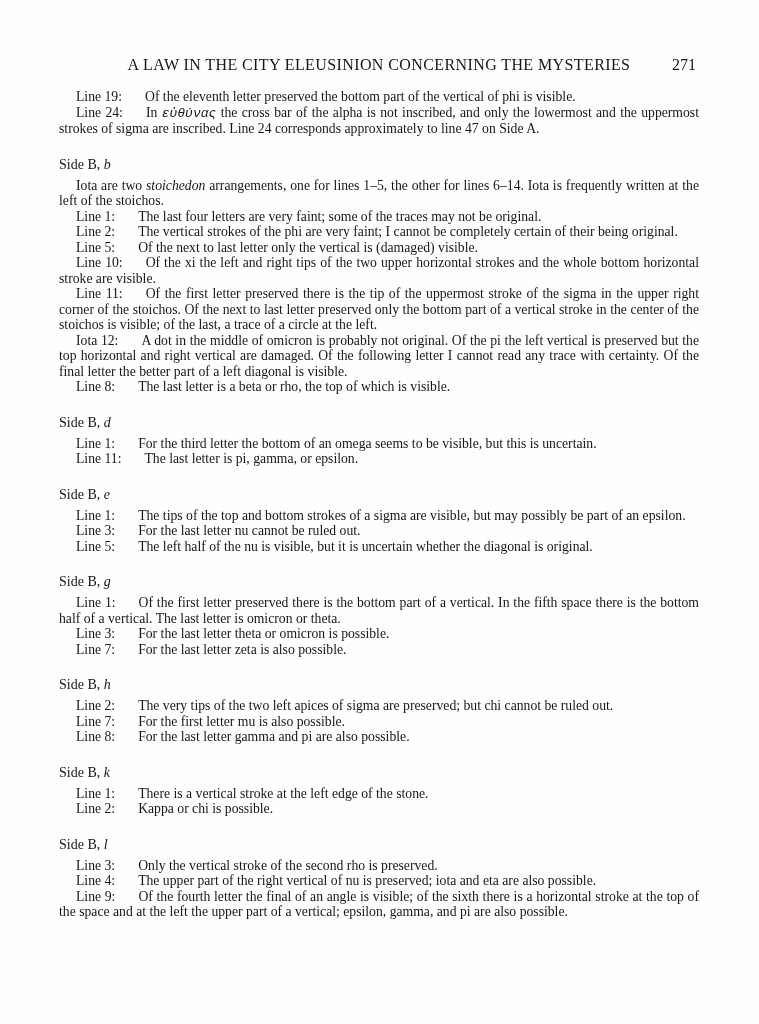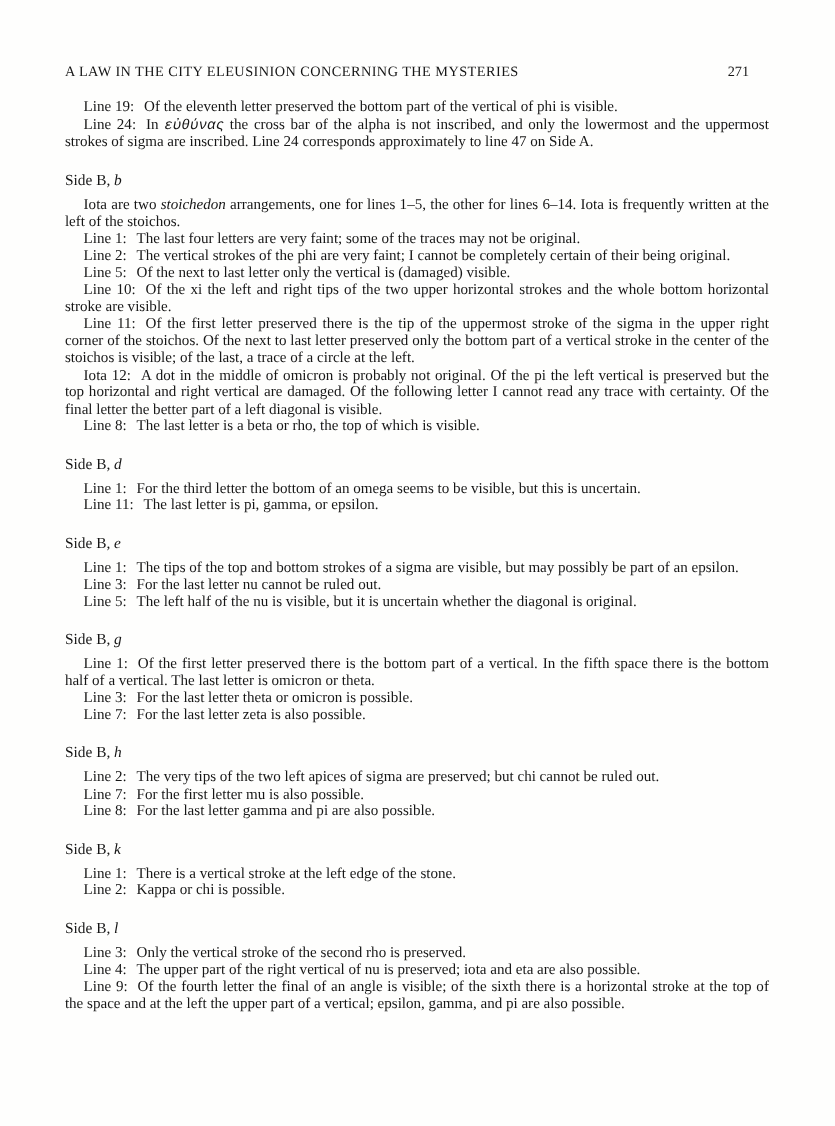--- a/index.html
+++ b/index.html
@@ -13,45 +13,46 @@
     height: 1024px;
     box-sizing: border-box;
     background: #fefefd;
     color: #161616;
     font-family: "Liberation Serif", serif;
     padding: 57px 60px 0 59px;
     overflow: hidden;
   }
   .running-head {
     position: relative;
-    font-size: 13px;
+    text-align: center;
+    font-size: 16px;
     line-height: 16px;
     letter-spacing: 0.4px;
     white-space: nowrap;
   }
   .page-number {
     position: absolute;
-    right: 18px;
+    right: 3px;
     top: 0;
     letter-spacing: 0;
   }
   .bodytext {
     font-size: 13.7px;
     line-height: 15.5px;
   }
   .continued {
     margin-top: 16px;
   }
   p.entry, p.intro {
     margin: 0;
     text-align: justify;
     text-indent: 17px;
   }
   .line-label {
-    padding-right: 9px;
+    padding-right: 23px;
   }
   .section-heading {
     text-align: left;
     font-size: 14px;
     line-height: 16px;
     margin: 20px 0 5px 0;
     font-weight: normal;
   }
   .it {
     font-style: italic;

